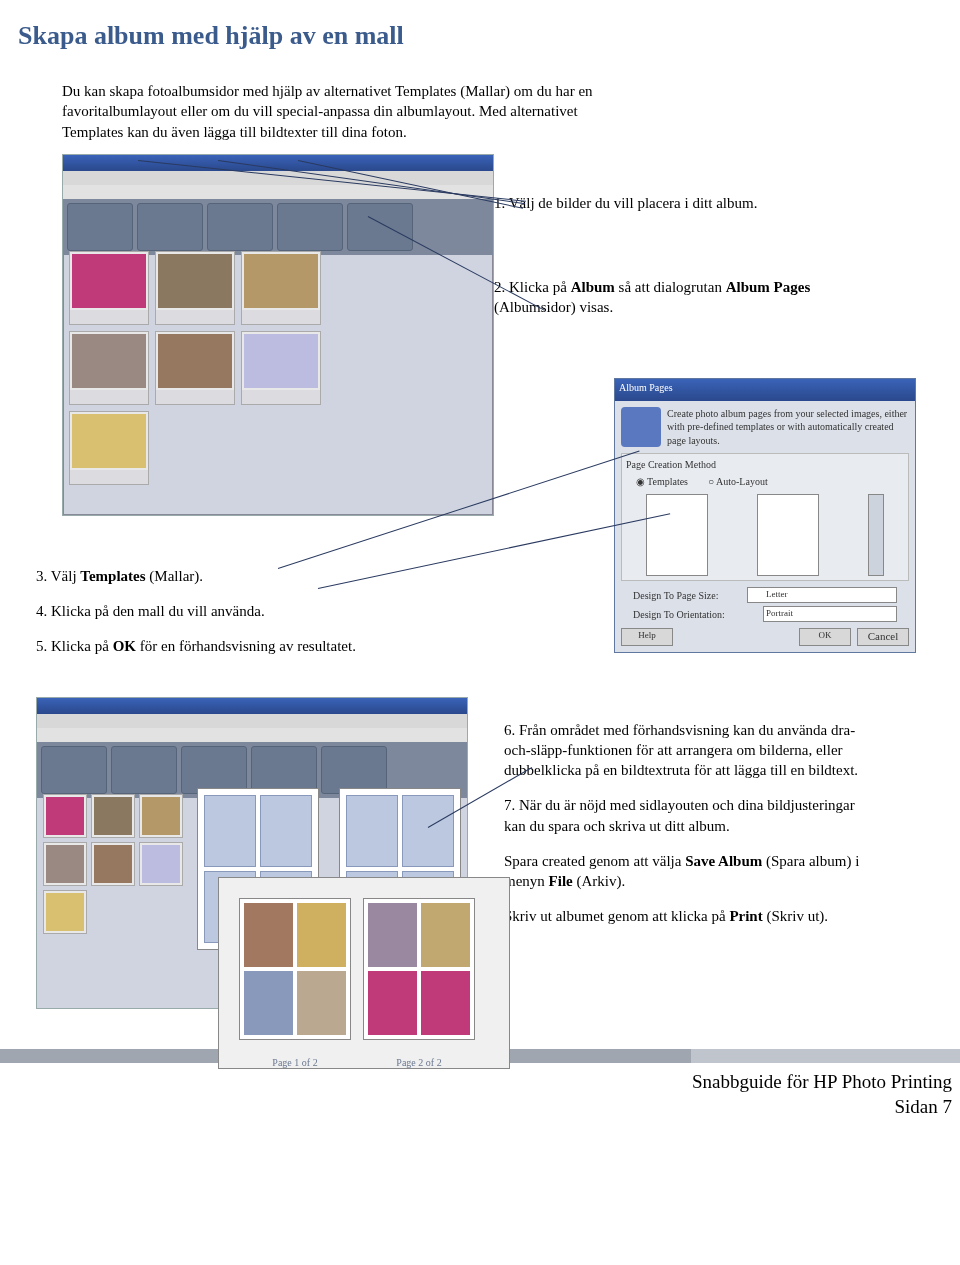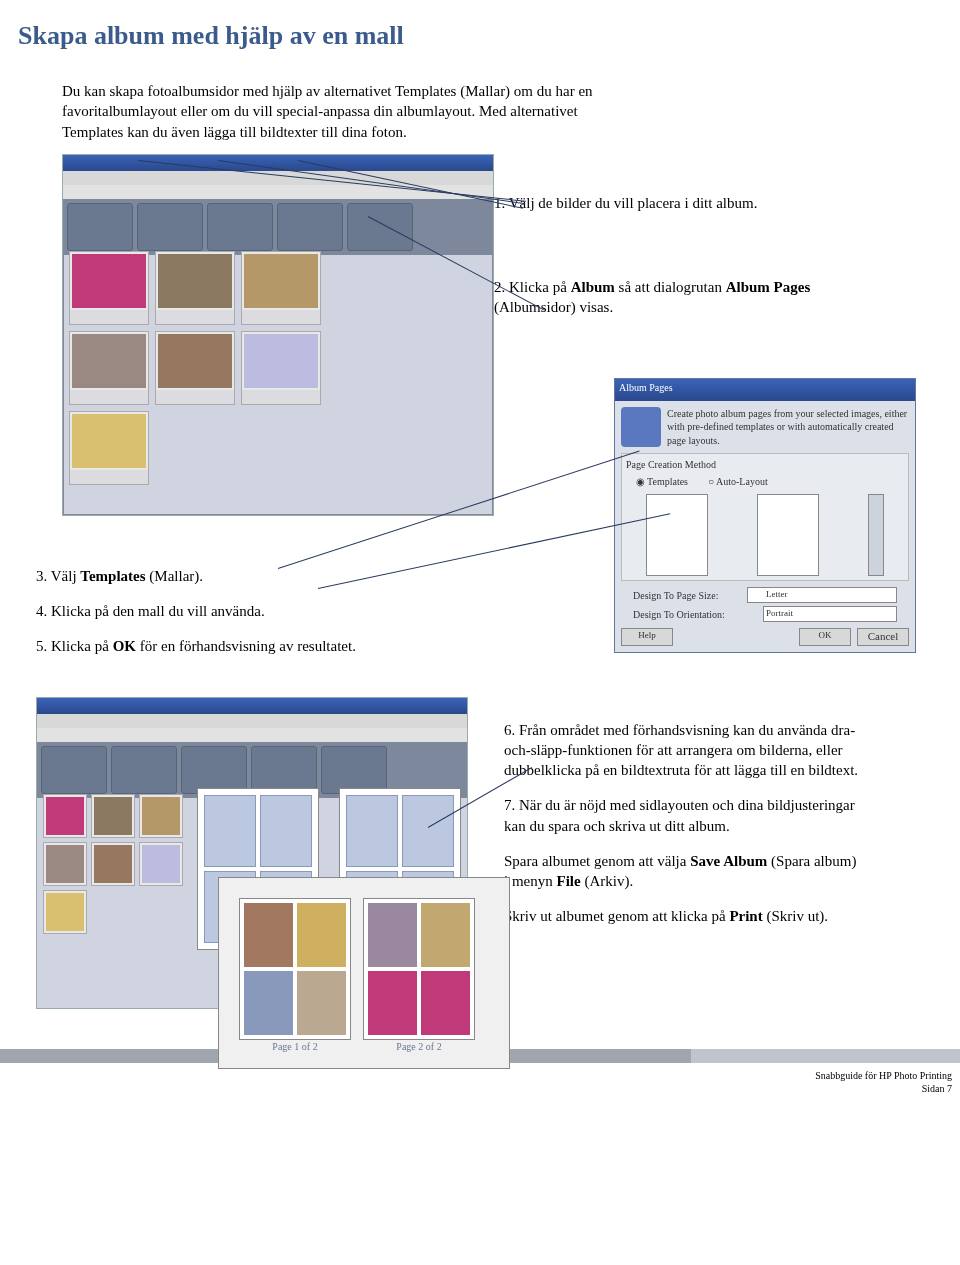--- a/index.html
+++ b/index.html
@@ -32,25 +32,25 @@
   .dlgfield{display:flex;justify-content:space-between;align-items:center;margin:3px 12px}
   .dlginput{width:130px;height:14px;background:#fff;border:1px solid #888}
   .dlgbtns{display:flex;justify-content:flex-end;gap:6px;margin-top:6px}
   .dbtn{width:50px;height:16px;background:#d8d8d8;border:1px solid #888}
   .section2{margin-top:40px;display:flex;align-items:flex-start}
   .figapp2{background:#cfd4e0;border:1px solid #9aa;width:430px;height:310px;position:relative;margin-left:18px}
   .preview{position:absolute;left:160px;top:90px;width:300px;display:flex;gap:20px}
   .pvpage{width:120px;height:160px;background:#fff;border:1px solid #888;position:relative}
   .pvpage .grid{position:absolute;inset:6px;display:grid;grid-template-columns:1fr 1fr;grid-template-rows:1fr 1fr;gap:4px}
   .pvpage .cell{background:#bcc7e0;border:1px solid #8899bb}
-  .pvlbl{text-align:center;font-size:10px;color:#6a7890;margin-top:0}
+  .pvlbl{text-align:center;font-size:10px;color:#6a7890;margin-top:16px}
   .right2{margin-left:36px;margin-top:8px}
   .footer{margin-top:30px}
   .fbar{height:14px;background:linear-gradient(90deg,#a0a6b0 0,#a0a6b0 72%,#c0c4cc 72%,#c0c4cc 100%);width:100%}
-  .ftxt{text-align:right;font-size:10px;padding:6px 8px 0 0}
+  .ftxt{text-align:right;font-size:19px;padding:6px 8px 0 0}
   .guide{position:absolute;border-top:1px solid #2a3a60;height:0;pointer-events:none}
   .holder{position:relative}
   .thumb .c1{background:#c03a7a}
   .thumb .c2{background:#8a7860}
   .thumb .c3{background:#b59868}
   .thumb .c4{background:#9a8882}
   .thumb .c5{background:#967860}
   .thumb .c6{background:#bcbce0}
   .thumb .c7{background:#d8c070}
   .popupimg{position:absolute;left:200px;top:180px;width:290px;height:190px;background:#f0f0f0;border:1px solid #888}
@@ -263,21 +263,21 @@
         </div>
       </div>
     </div>
 
     <div class="guide" style="left:410px;top:130px;width:120px;transform:rotate(-30deg);transform-origin:left"></div>
 
     <div class="right2 stepblock2">
       <p class="step">6. Från området med förhandsvisning kan du använda dra-och-släpp-funktionen för att arrangera om bilderna, eller dubbelklicka på en bildtextruta för att lägga till en bildtext.</p>
       <p class="step">7. När du är nöjd med sidlayouten och dina bildjusteringar kan du spara och skriva ut ditt album.</p>
       <p class="step">
-        <span>Spara albumet genom att välja </span><b>Save Album</b><span> (Spara album) i menyn </span><b>File</b><span> (Arkiv).</span>
+        <span>Spara created genom att välja </span><b>Save Album</b><span> (Spara album) i menyn </span><b>File</b><span> (Arkiv).</span>
       </p>
       <p class="step">
         <span>Skriv ut albumet genom att klicka på </span><b>Print</b><span> (Skriv ut).</span>
       </p>
     </div>
   </div>
 </div>
 
 <div class="footer">
   <div class="fbar"></div>

